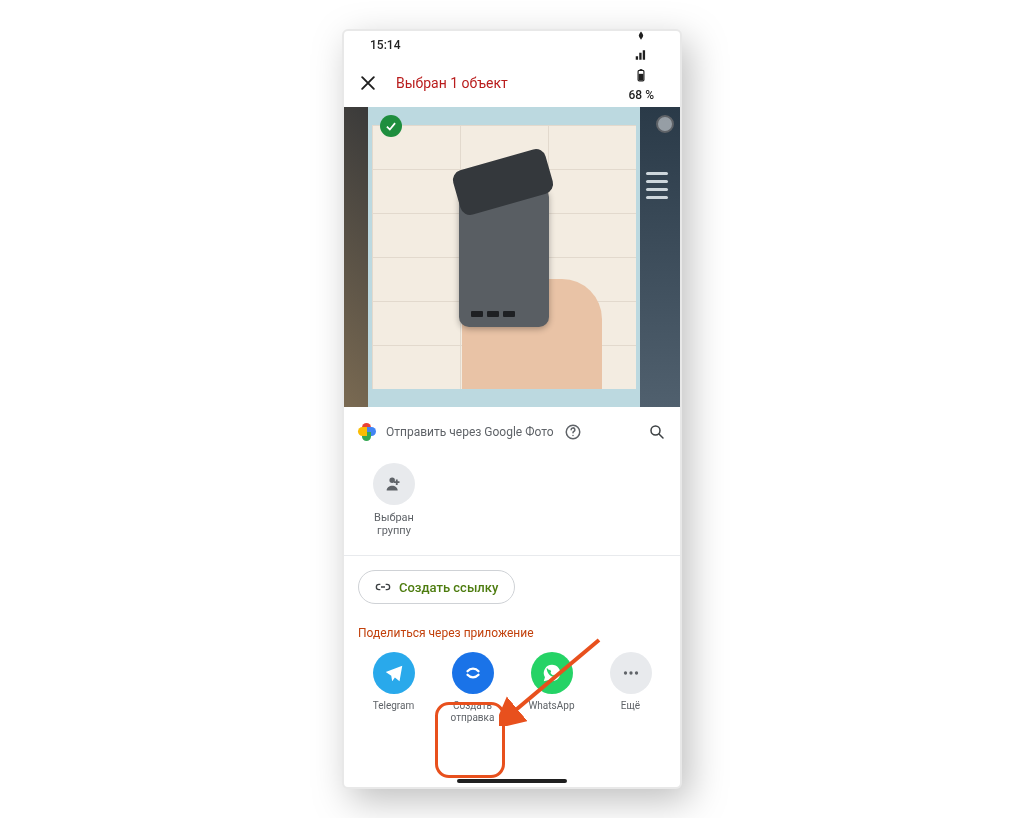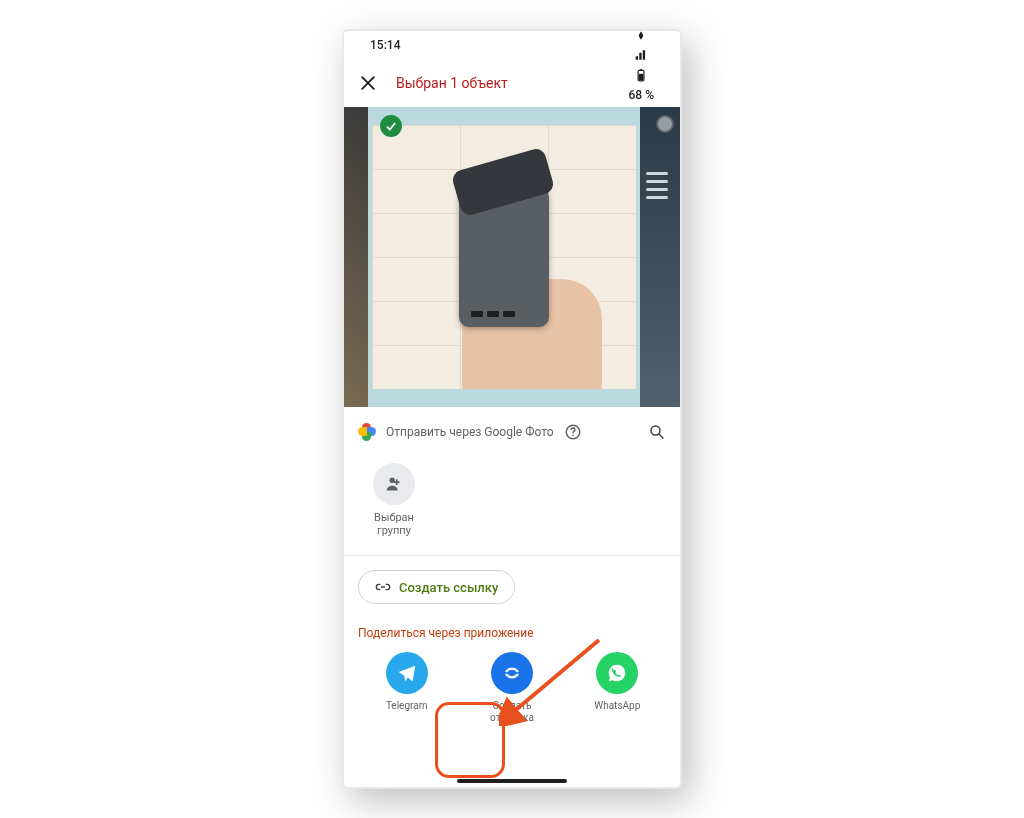--- a/index.html
+++ b/index.html
@@ -400,20 +400,30 @@
 
         <div class="app-item">
           <div class="app-icon whatsapp-bg">
             <svg viewBox="0 0 24 24">
                 <path d="M12 3a9 9 0 0 0-7.7 13.6L3 21l4.5-1.2A9 9 0 1 0 12 3zm-3 6c.3-.7 1-.6 1.3 0l.7 1.4c.1.3 0 .5-.2.7l-.6.6c.7 1.3 1.7 2.3 3 3l.6-.6c.2-.2.4-.3.7-.2l1.4.7c.6.3.7 1 0 1.3-1.8.9-5.3-.7-7-2.4-1.7-1.7-3.3-5.2-2.4-7z" fill="#fff"></path>
               </svg>
           </div>
           <span>WhatsApp</span>
         </div>
 
+        <div class="app-item">
+          <div class="app-icon more-bg">
+            <svg viewBox="0 0 24 24">
+                <circle cx="6" cy="12" r="1.8" fill="#5f6368"></circle>
+                <circle cx="12" cy="12" r="1.8" fill="#5f6368"></circle>
+                <circle cx="18" cy="12" r="1.8" fill="#5f6368"></circle>
+              </svg>
+          </div>
+          <span>Ещё</span>
+        </div>
 
       </div>
     </div>
 
     <div class="nav-pill"></div>
 
     <div class="highlight-box" style="left:91px; top:671px; width:70px; height:76px;"></div>
     <svg class="annotation-arrow" style="left:155px; top:605px; width:110px; height:90px;" viewBox="0 0 110 90">
       <defs>
         <marker id="ah" markerWidth="10" markerHeight="10" refX="2" refY="4" orient="auto">

